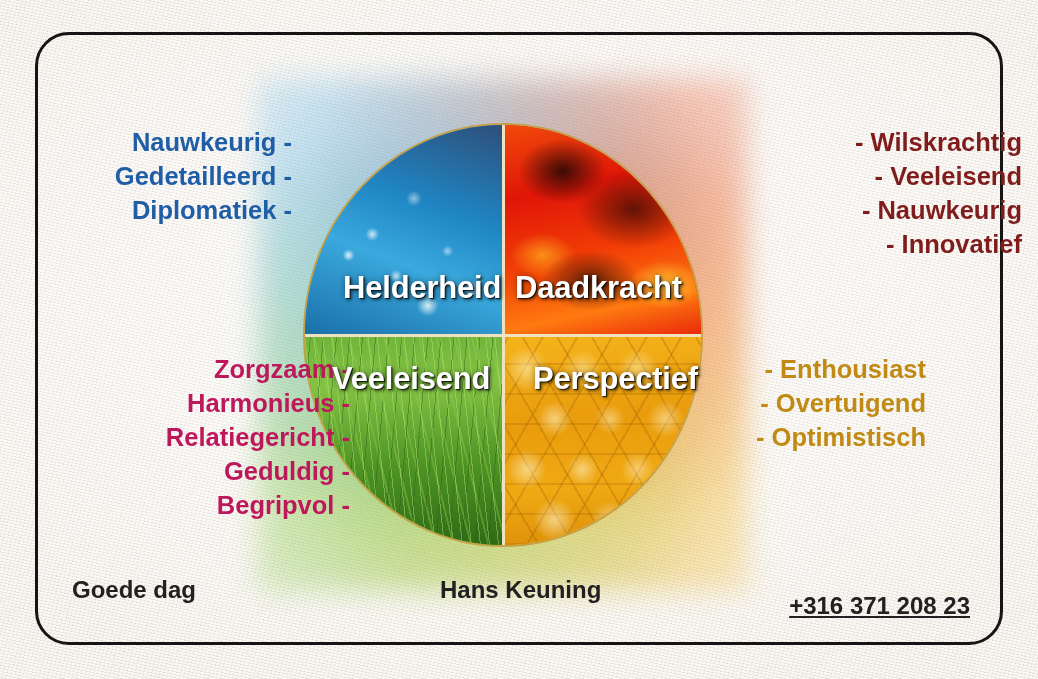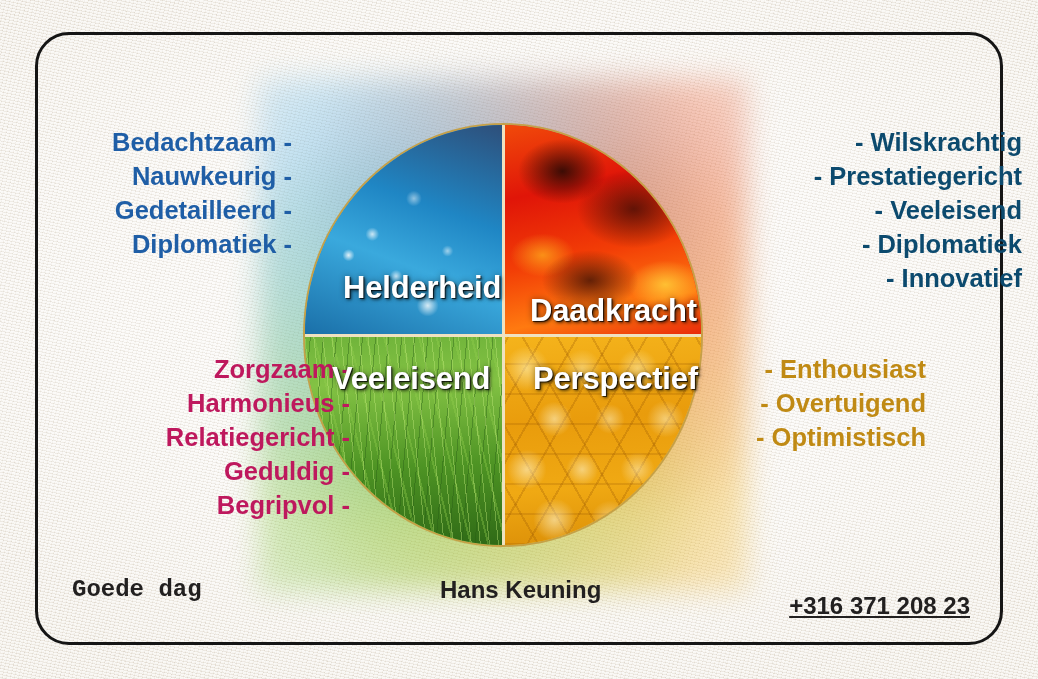--- a/index.html
+++ b/index.html
@@ -201,21 +201,21 @@
     font-size: 31px;
     font-weight: bold;
     letter-spacing: -0.2px;
     white-space: nowrap;
     text-shadow:
       1px 1px 0 rgba(0,0,0,0.65),
       2px 2px 3px rgba(0,0,0,0.55),
       0 0 6px rgba(0,0,0,0.40);
   }
   #label-helderheid   { left: 343px; top: 270px; }
-  #label-daadkracht   { left: 530px; top: 270px; margin-top: 23px; }
+  #label-daadkracht   { left: 515px; top: 270px; }
   #label-afstemming   { left: 332px; top: 361px; }
   #label-perspectief  { left: 533px; top: 361px; }
 
   
   .traits {
     position: absolute;
     font-size: 25.5px;
     font-weight: bold;
     line-height: 34px;
     white-space: nowrap;
@@ -223,21 +223,21 @@
   .traits div { margin: 0; padding: 0; }
 
   #traits-blue {
     left: 0px; top: 125px; width: 292px;
     text-align: right;
     color: #1f5ea6;
   }
   #traits-red {
     left: 660px; top: 125px; width: 362px;
     text-align: right;
-    color: #0c4a6e;
+    color: #7f1d1d;
   }
   #traits-green {
     left: 0px; top: 352px; width: 350px;
     text-align: right;
     color: #be185d;
   }
   #traits-gold {
     left: 660px; top: 352px; width: 266px;
     text-align: right;
     color: #c08a14;
@@ -247,21 +247,21 @@
   #footer {
     position: absolute;
     left: 72px;
     top: 576px;
     width: 898px;
     height: 34px;
     color: #222020;
     font-size: 24px;
     font-weight: bold;
   }
-  #footer-greeting { position: absolute; left: 0; top: 0; font-family: Liberation Mono, monospace; }
+  #footer-greeting { position: absolute; left: 0; top: 0; }
   #footer-name     { position: absolute; left: 368px; top: 0; }
   #footer-phone    { position: absolute; right: 0; top: 16px; text-decoration: underline; }
 </style>
 </head>
 <body>
 
 <div id="card">
 
   <div id="paper-texture"></div>
 
@@ -285,31 +285,29 @@
     <div id="divider-v"></div>
     <div id="divider-h"></div>
   </div>
 
   <div class="quad-label" id="label-helderheid">Helderheid</div>
   <div class="quad-label" id="label-daadkracht">Daadkracht</div>
   <div class="quad-label" id="label-afstemming">Veeleisend</div>
   <div class="quad-label" id="label-perspectief">Perspectief</div>
 
   <div class="traits" id="traits-blue">
-    <div>Bedachtzaam -</div>
     <div>Nauwkeurig -</div>
     <div>Gedetailleerd -</div>
     <div>Diplomatiek -</div>
   </div>
 
   <div class="traits" id="traits-red">
     <div>- Wilskrachtig</div>
-    <div>- Prestatiegericht</div>
     <div>- Veeleisend</div>
-    <div>- Diplomatiek</div>
+    <div>- Nauwkeurig</div>
     <div>- Innovatief</div>
   </div>
 
   <div class="traits" id="traits-green">
     <div>Zorgzaam -</div>
     <div>Harmonieus -</div>
     <div>Relatiegericht -</div>
     <div>Geduldig -</div>
     <div>Begripvol -</div>
   </div>

